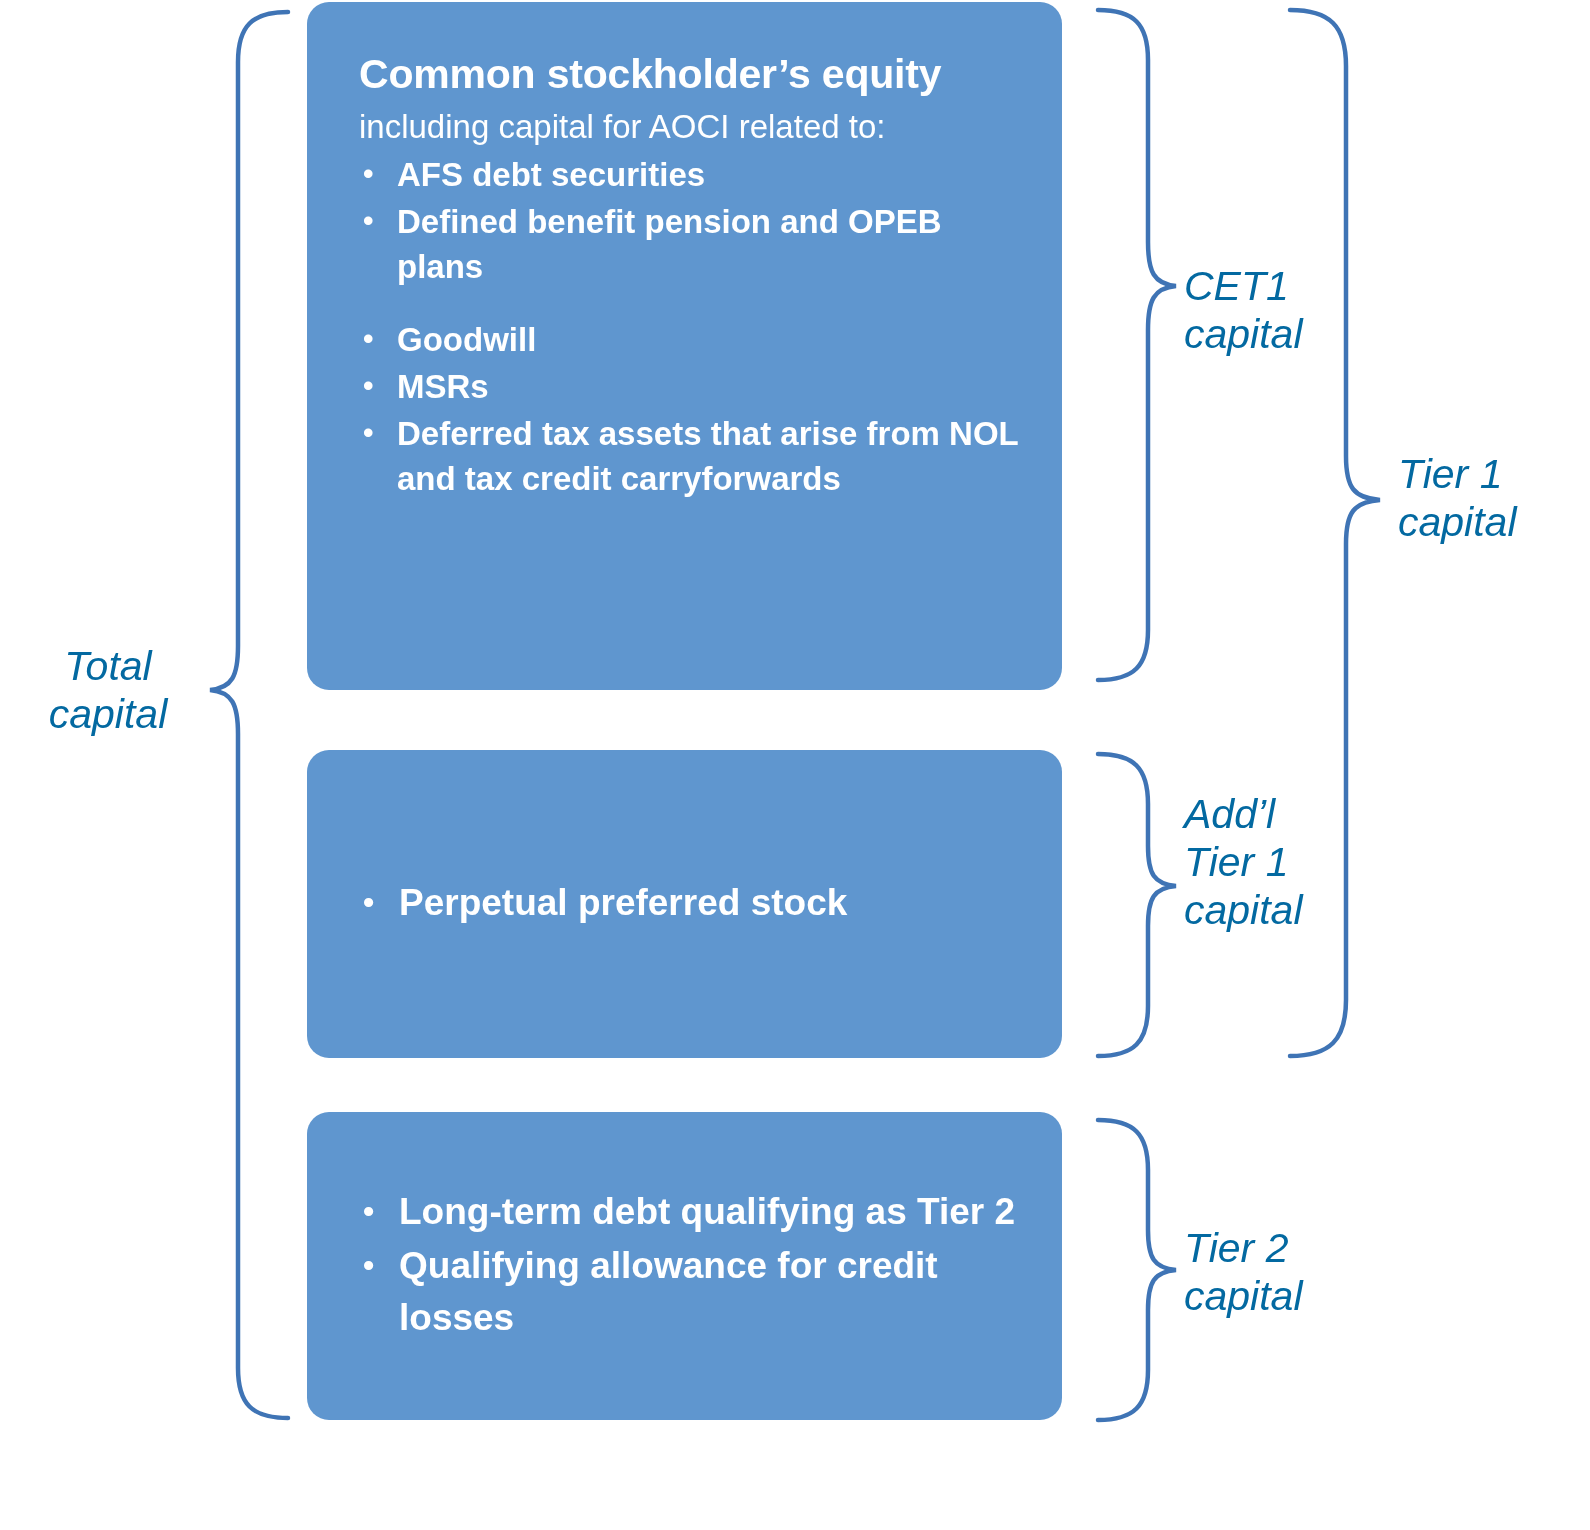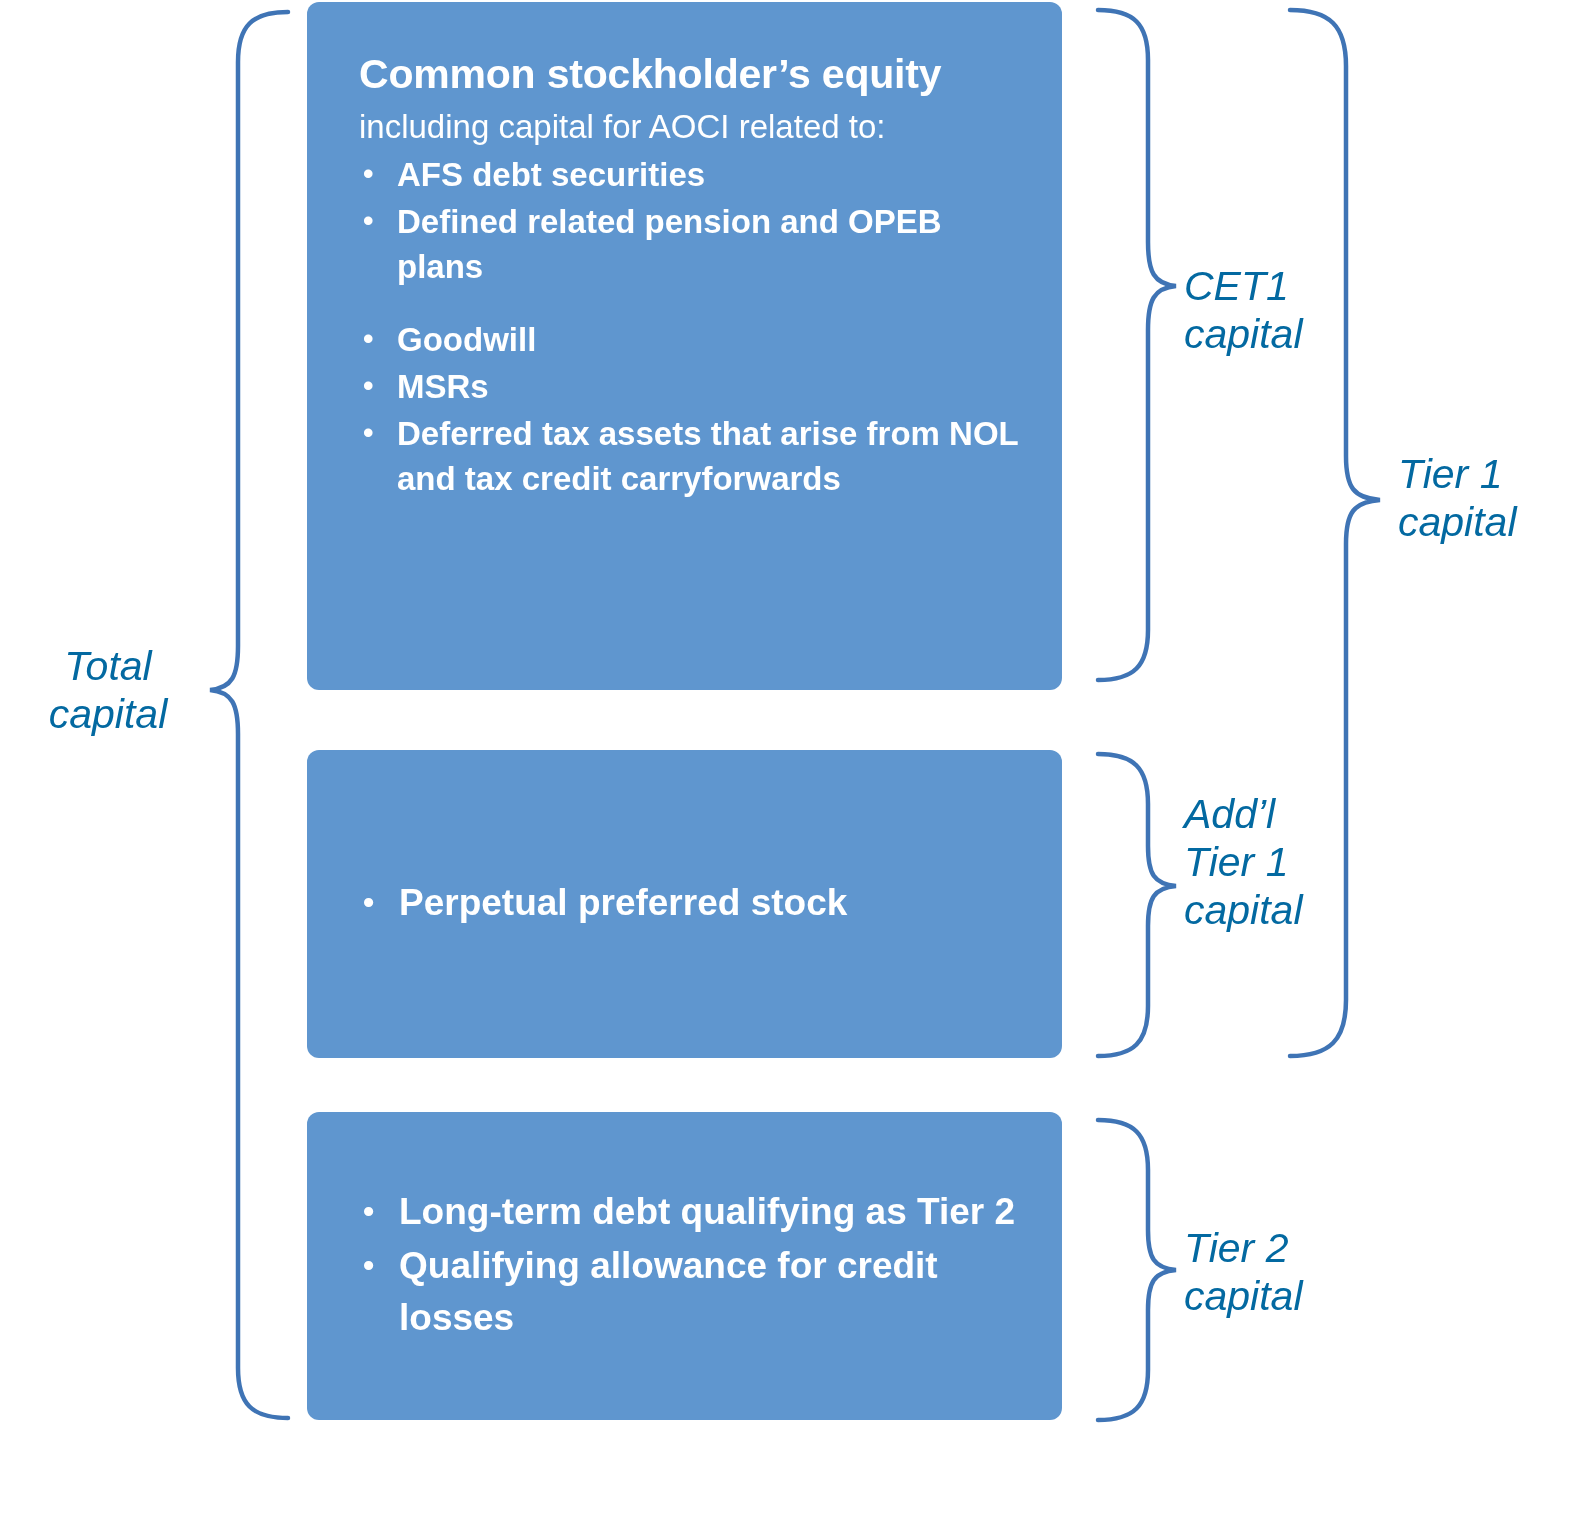--- a/index.html
+++ b/index.html
@@ -19,21 +19,21 @@
     position: absolute;
     left: 0;
     top: 0;
     width: 1590px;
     height: 1530px;
     pointer-events: none;
   }
   .box {
     position: absolute;
     background: #5F96CF;
-    border-radius: 12px;
+    border-radius: 22px;
     box-sizing: border-box;
     color: #ffffff;
   }
   #box-cet1 {
     left: 307px;
     top: 2px;
     width: 755px;
     height: 688px;
     padding: 46px 30px 0 52px;
   }
@@ -186,21 +186,21 @@
                L 1346 1000
                C 1346 1040 1330 1056 1290 1056"></path>
     </g>
   </svg>
 
   <div class="box" id="box-cet1">
     <div class="box-title">Common stockholder’s equity</div>
     <div class="box-sub">including capital for AOCI related to:</div>
     <ul class="bullets">
       <li>AFS debt securities</li>
-      <li>Defined related pension and OPEB plans</li>
+      <li>Defined benefit pension and OPEB plans</li>
     </ul>
     <div class="spacer-gap"></div>
     <ul class="bullets">
       <li>Goodwill</li>
       <li>MSRs</li>
       <li>Deferred tax assets that arise from NOL and tax credit carryforwards</li>
     </ul>
   </div>
 
   <div class="box" id="box-at1">

